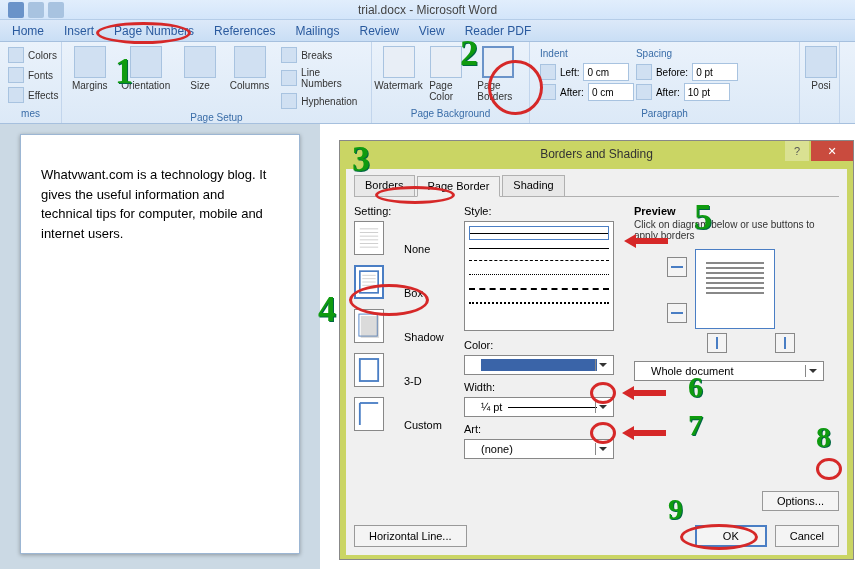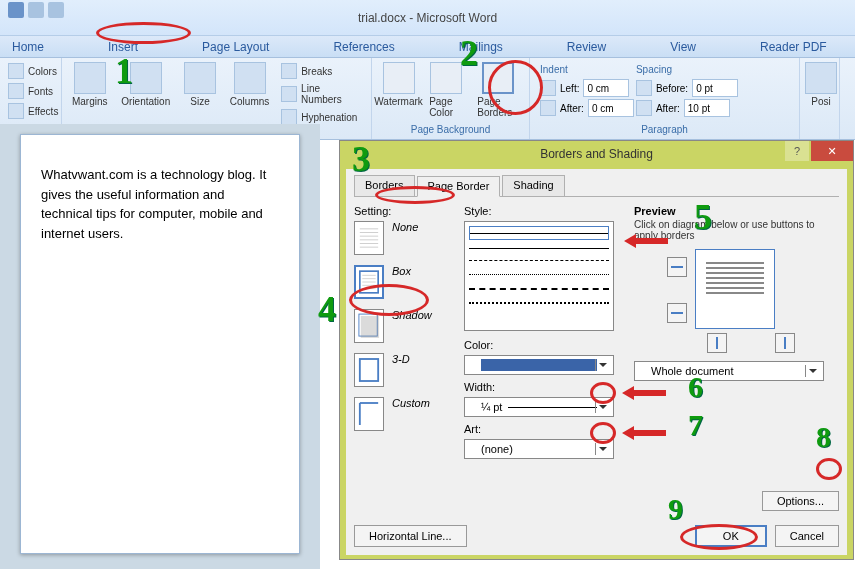--- a/index.html
+++ b/index.html
@@ -1,24 +1,24 @@
 <!DOCTYPE html>
 <html><head>
 <meta charset="utf-8">
 <style>
 * { box-sizing: border-box; margin: 0; padding: 0; font-family: 'Segoe UI', Tahoma, sans-serif; }
 body { background: #fff; width: 855px; height: 569px; overflow: hidden; position: relative; }
 
 
-.titlebar { height: 36px; background: linear-gradient(#e1eefc, #d3e5fa); display: flex; align-items: center; justify-content: center; font-size: 12px; color: #444; border-bottom: 1px solid #b5cde8; }
+.titlebar { height: 20px; background: linear-gradient(#e1eefc, #d3e5fa); display: flex; align-items: center; justify-content: center; font-size: 12px; color: #444; border-bottom: 1px solid #b5cde8; }
 .qat { position: absolute; left: 0; top: 0; height: 20px; display: flex; align-items: center; gap: 4px; padding-left: 8px; }
 .qat-icon { width: 16px; height: 16px; background: #6a93c9; border-radius: 2px; }
 
 
-.tabs { height: 22px; background: linear-gradient(#dce9f9, #c9def5); display: flex; align-items: flex-end; padding-left: 2px; border-bottom: 1px solid #a6c0de; gap: 44px; }
+.tabs { height: 22px; background: linear-gradient(#dce9f9, #c9def5); display: flex; align-items: flex-end; padding-left: 2px; border-bottom: 1px solid #a6c0de; }
 .tab { padding: 3px 10px; font-size: 12px; color: #2a5a9e; cursor: pointer; white-space: nowrap; }
 
 
 .ribbon { height: 82px; background: linear-gradient(#eaf2fb, #dce9f7); display: flex; border-bottom: 1px solid #a6c0de; }
 .rgroup { border-right: 1px solid #c2d5ec; display: flex; flex-direction: column; padding: 2px 4px; }
 .rgroup-body { flex: 1; display: flex; align-items: flex-start; gap: 2px; }
 .rgroup-label { font-size: 10px; color: #3a6da8; text-align: center; padding: 2px; }
 .rbtn { display: flex; flex-direction: column; align-items: center; justify-content: center; padding: 2px 6px; font-size: 10px; color: #333; cursor: pointer; min-width: 34px; }
 .rbtn-icon { width: 32px; height: 32px; background: #d0e0f2; border: 1px solid #a8c3e0; margin-bottom: 2px; display: flex; align-items: center; justify-content: center; }
 .rbtn-sm { display: flex; align-items: center; padding: 1px 4px; font-size: 10px; color: #333; cursor: pointer; gap: 4px; }
@@ -39,21 +39,21 @@
 .dlg-close { position: absolute; right: 0; top: 0; width: 42px; height: 20px; background: #c94b3e; color: #fff; display: flex; align-items: center; justify-content: center; font-size: 11px; cursor: pointer; }
 .dlg-help { position: absolute; right: 44px; top: 0; width: 24px; height: 20px; display: flex; align-items: center; justify-content: center; color: #555; font-size: 11px; cursor: pointer; background: rgba(255,255,255,0.3); }
 .dlg-body { background: #f0f0f0; margin: 2px 6px 6px 6px; height: 386px; padding: 6px 8px; position: relative; }
 .dlg-tabs { display: flex; height: 22px; border-bottom: 1px solid #b0b0b0; }
 .dlg-tab { padding: 3px 10px; font-size: 11px; background: #e8e8e8; border: 1px solid #b0b0b0; border-bottom: none; margin-right: 2px; cursor: pointer; }
 .dlg-tab.active { background: #f0f0f0; border-bottom: 1px solid #f0f0f0; position: relative; top: 1px; }
 
 .dlg-main { display: flex; gap: 10px; padding-top: 8px; height: 310px; }
 .col-setting { width: 100px; }
 .col-setting h4 { font-size: 11px; font-weight: normal; margin-bottom: 4px; }
-.setting-opt { display: flex; align-items: flex-start; gap: 8px; margin-bottom: 10px; cursor: pointer; font-size: 11px; font-style: italic; }
+.setting-opt { display: flex; align-items: flex-end; gap: 20px; margin-bottom: 10px; cursor: pointer; font-size: 11px; }
 .setting-thumb { width: 30px; height: 34px; border: 1px solid #888; background: #fff; display: flex; align-items: center; justify-content: center; padding: 3px; }
 .setting-thumb.sel { border: 2px solid #4a7ec4; }
 .lines-preview { width: 100%; height: 100%; }
 
 .col-style { width: 160px; }
 .col-style h4 { font-size: 11px; font-weight: normal; margin-bottom: 4px; }
 .style-list { width: 150px; height: 110px; border: 1px solid #888; background: #fff; overflow-y: scroll; padding: 4px; }
 .style-row { height: 14px; border-bottom: 1px solid transparent; cursor: pointer; display: flex; align-items: center; }
 .style-row.sel { border: 1px solid #4a7ec4; }
 .dropdown { width: 150px; height: 20px; border: 1px solid #888; background: #fff; display: flex; align-items: center; padding: 0 16px; font-size: 11px; position: relative; cursor: pointer; margin-bottom: 6px; }
@@ -90,21 +90,21 @@
 </div>
 <div class="qat">
   <div class="qat-icon"></div>
   <div class="qat-icon" style="background:#a8c3e0"></div>
   <div class="qat-icon" style="background:#a8c3e0"></div>
 </div>
 
 <div class="tabs">
   <div class="tab">Home</div>
   <div class="tab">Insert</div>
-  <div class="tab">Page Layout</div>
+  <div class="tab">Page Numbers</div>
   <div class="tab">References</div>
   <div class="tab">Mailings</div>
   <div class="tab">Review</div>
   <div class="tab">View</div>
   <div class="tab">Reader PDF</div>
 </div>
 
 <div class="ribbon">
   <div class="rgroup" style="width:62px">
     <div class="rgroup-body">

